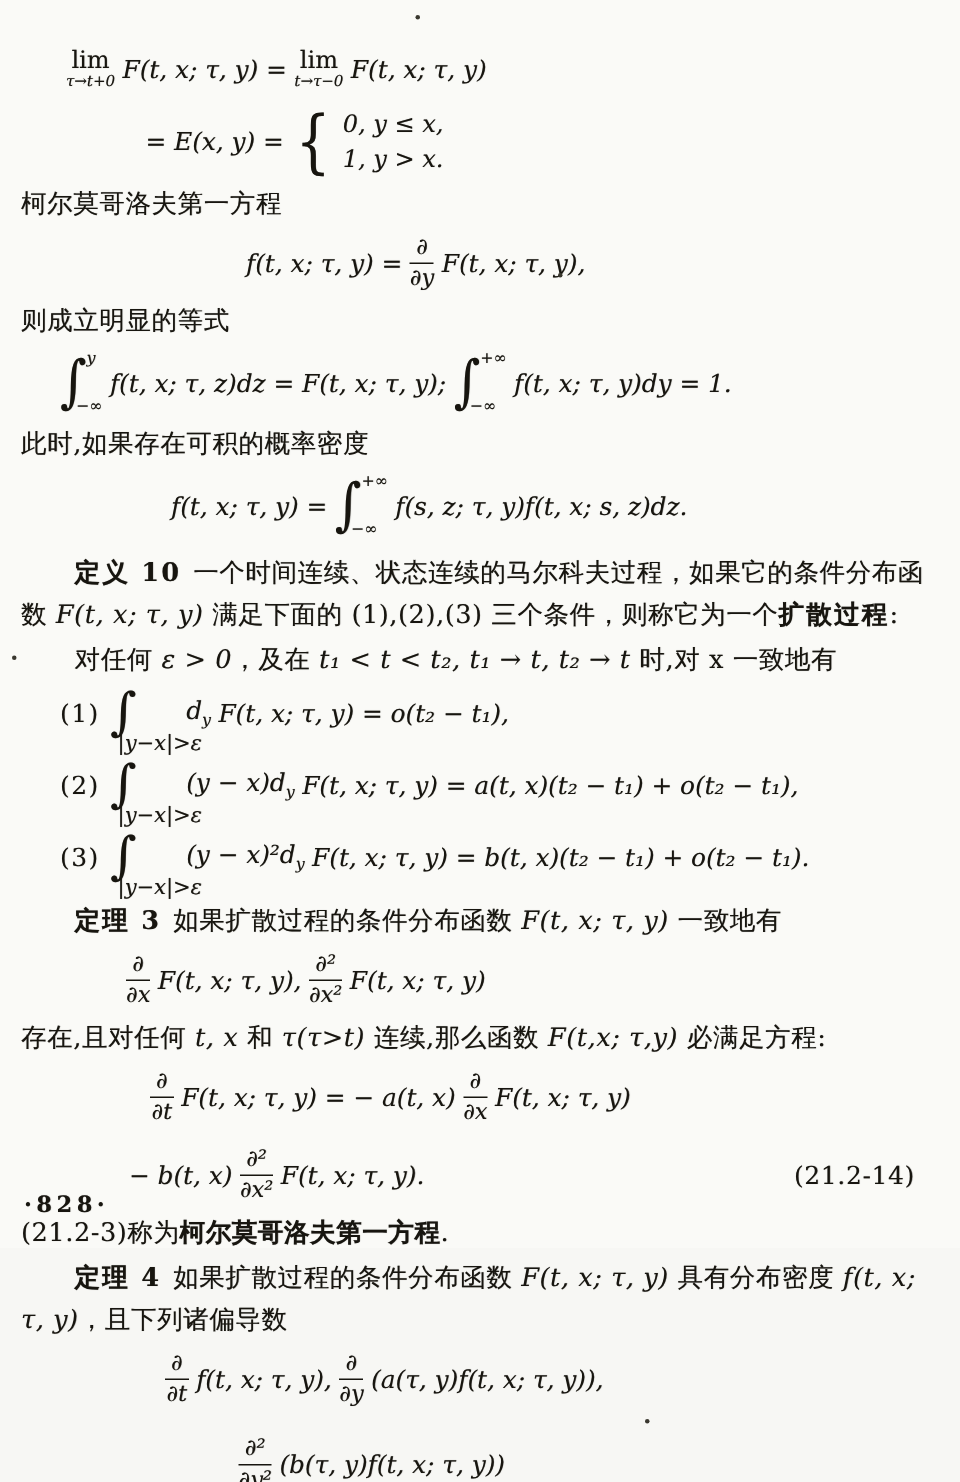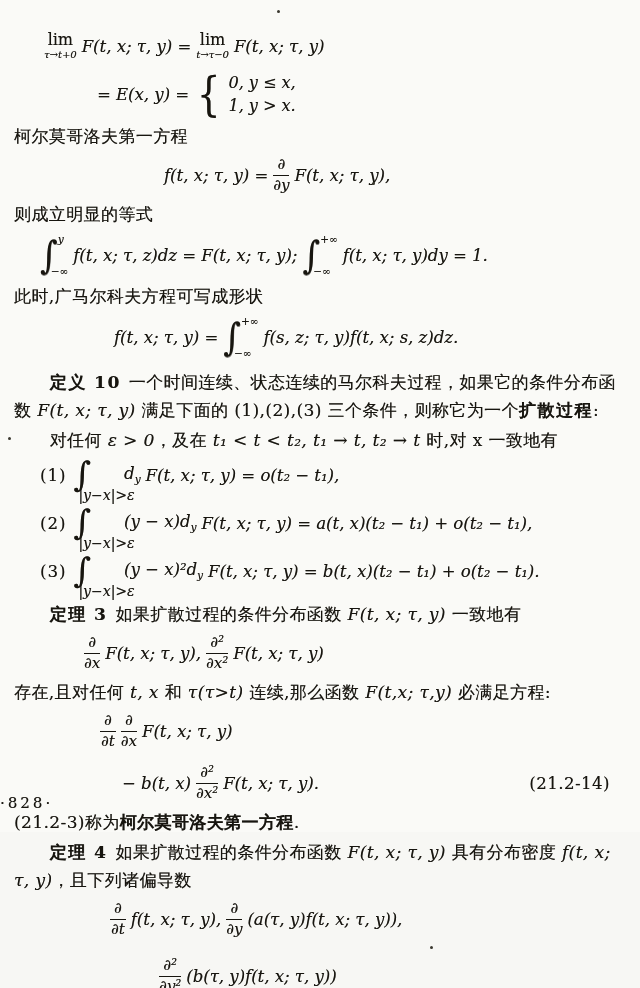--- a/index.html
+++ b/index.html
@@ -51,22 +51,22 @@
   .intb { display:inline-block; position:relative; margin-right:28px; }
   .int-under { position:absolute; left:5px; top:27px; font-size:14px;
                font-style:italic; white-space:nowrap; }
   .condrow { padding-bottom:8px; min-height:46px; }
   sub.dsub { font-size:10.5px; font-style:italic; }
   
   .brace { font-size:46px; font-weight:300; line-height:0.8; font-style:normal;
            transform:scaleX(0.8); }
   .cases { display:inline-flex; flex-direction:column; gap:4px; font-size:16px; text-align:left; }
   
-  .pgnum { position:absolute; left:0; bottom:20px; font-size:15px;
-           font-weight:400; letter-spacing:3px; }
+  .pgnum { position:absolute; left:16px; bottom:20px; font-size:15px;
+           font-weight:700; letter-spacing:3px; }
   
   .speck { position:absolute; background:#3a382f; border-radius:50%; }
 </style>
 </head>
 <body>
 
 <div class="page">
 
   <div class="disp" style="margin-left:30px">
     <span class="limop">
@@ -115,21 +115,21 @@
     <span class="ints">
       <span class="int-sign">∫</span>
       <span class="int-col">
         <span class="int-t">+∞</span>
         <span class="int-b">−∞</span>
       </span>
     </span>
     <span class="chunk">f(t, x; τ, y)dy = 1.</span>
   </div>
 
-  <p class="para">此时,广马尔科夫方程可写成形状</p>
+  <p class="para">此时,如果存在可积的概率密度</p>
 
   <div class="disp" style="margin-left:100px; min-height:50px">
     <span class="chunk">f(t, x; τ, y) = </span>
     <span class="ints">
       <span class="int-sign">∫</span>
       <span class="int-col">
         <span class="int-t">+∞</span>
         <span class="int-b">−∞</span>
       </span>
     </span>
@@ -193,29 +193,30 @@
 
   <p class="para">
     <span>存在,且对任何 </span><span class="mi">t, x</span><span> 和 </span><span class="mi">τ(τ&gt;t)</span><span> 连续,那么函数 </span><span class="mi">F(t,x; τ,y)</span><span> 必满足方程:</span>
   </p>
 
   <div class="disp" style="margin-left:86px; min-height:46px">
     <span class="fr">
       <span class="fr-n">∂</span>
       <span class="fr-d">∂t</span>
     </span>
+    <span class="chunk">F(t, x; τ, y) = − a(t, x)</span>
     <span class="fr">
       <span class="fr-n">∂</span>
       <span class="fr-d">∂x</span>
     </span>
     <span class="chunk">F(t, x; τ, y)</span>
   </div>
 
   <div class="disp" style="margin-top:6px; min-height:46px">
-    <span class="chunk" style="margin-left:108px">− b(t, x)</span>
+    <span class="chunk" style="margin-left:72px">− b(t, x)</span>
     <span class="fr">
       <span class="fr-n">∂²</span>
       <span class="fr-d">∂x²</span>
     </span>
     <span class="chunk">F(t, x; τ, y).</span>
     <span class="eqtag">(21.2-14)</span>
   </div>
 
   <p class="para">
     <span>(21.2-3)称为</span><b>柯尔莫哥洛夫第一方程</b><span>.</span>

